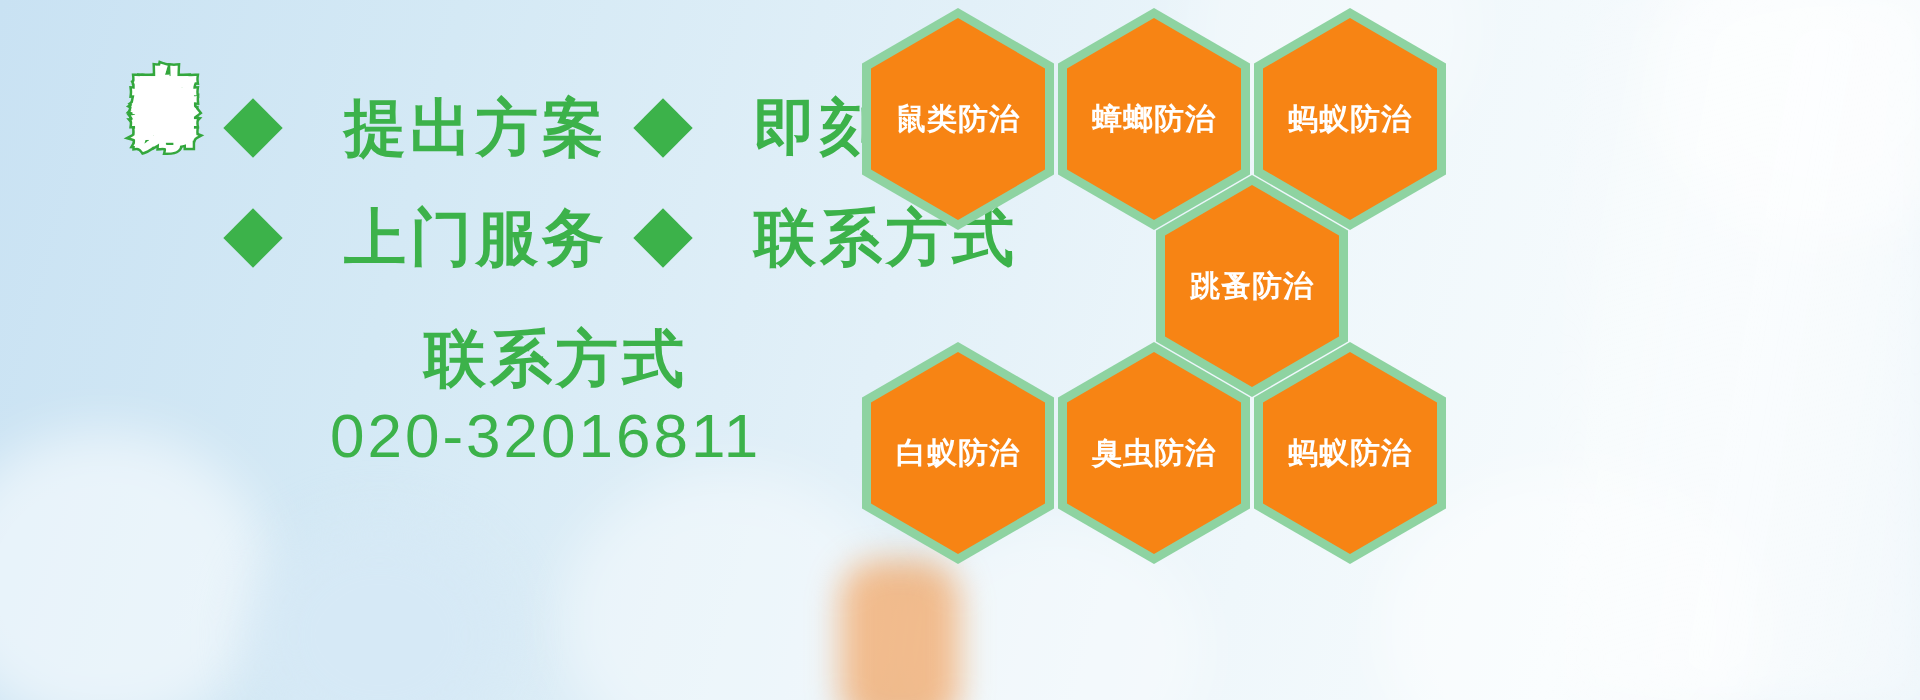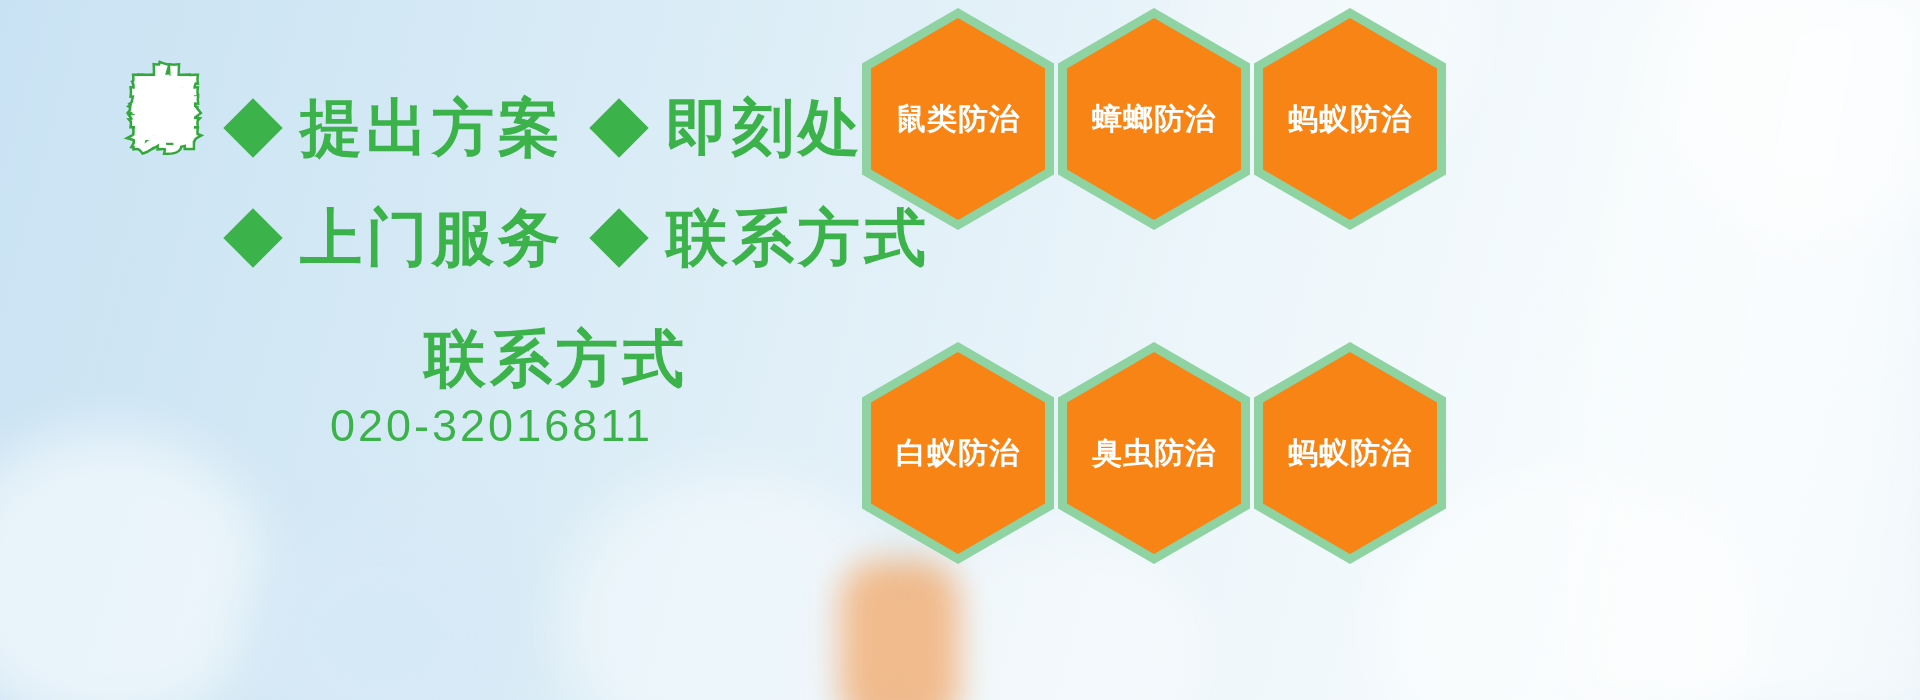--- a/index.html
+++ b/index.html
@@ -37,27 +37,27 @@
     white-space:nowrap;
   }
 
   
   .feature-row{position:absolute;display:flex;align-items:center;color:#3cb24a;
     font-family:"DejaVu Sans","Liberation Sans",sans-serif;font-weight:bold;}
   #feature-row-1{left:232px;top:86px;font-size:62px;}
   #feature-row-2{left:232px;top:196px;font-size:62px;}
   .diamond{display:inline-block;width:42px;height:42px;background:#3cb24a;
     transform:rotate(45deg);margin-right:26px;flex:0 0 auto;}
-  .feature-text{margin-right:34px;letter-spacing:4px;white-space:nowrap;}
+  .feature-text{margin-right:34px;letter-spacing:4px;white-space:nowrap;margin-left:44px;}
   .feature-text.last{margin-right:0;}
 
   
   #contact-heading{position:absolute;left:424px;top:317px;font-size:62px;font-weight:bold;
     color:#3cb24a;font-family:"DejaVu Sans","Liberation Sans",sans-serif;letter-spacing:4px;white-space:nowrap;}
-  #phone-1{position:absolute;left:330px;top:400px;font-size:45px;color:#3cb24a;
+  #phone-1{position:absolute;left:330px;top:400px;font-size:62px;color:#3cb24a;
     font-family:"Liberation Sans","DejaVu Sans",sans-serif;letter-spacing:3px;white-space:nowrap;}
   #phone-2{position:absolute;left:322px;top:480px;font-size:66px;color:#3cb24a;
     font-family:"Liberation Sans","DejaVu Sans",sans-serif;letter-spacing:3px;white-space:nowrap;}
 
   
   #honeycomb{position:absolute;left:862px;top:0;width:600px;height:700px;}
   .hex{
     position:absolute;width:192px;height:222px;
     display:flex;align-items:center;justify-content:center;
     clip-path:polygon(50% 0%,100% 25%,100% 75%,50% 100%,0% 75%,0% 25%);
@@ -123,20 +123,25 @@
       </div>
     </div>
 
     <div class="hex" style="left:392px;top:8px;">
       <div class="hex-inner">
         <span class="hex-label">蚂蚁防治</span>
       </div>
     </div>
 
 
+    <div class="hex" style="left:294px;top:175px;">
+      <div class="hex-inner">
+        <span class="hex-label">跳蚤防治</span>
+      </div>
+    </div>
 
     <div class="hex" style="left:0px;top:342px;">
       <div class="hex-inner">
         <span class="hex-label">白蚁防治</span>
       </div>
     </div>
 
     <div class="hex" style="left:196px;top:342px;">
       <div class="hex-inner">
         <span class="hex-label">臭虫防治</span>

